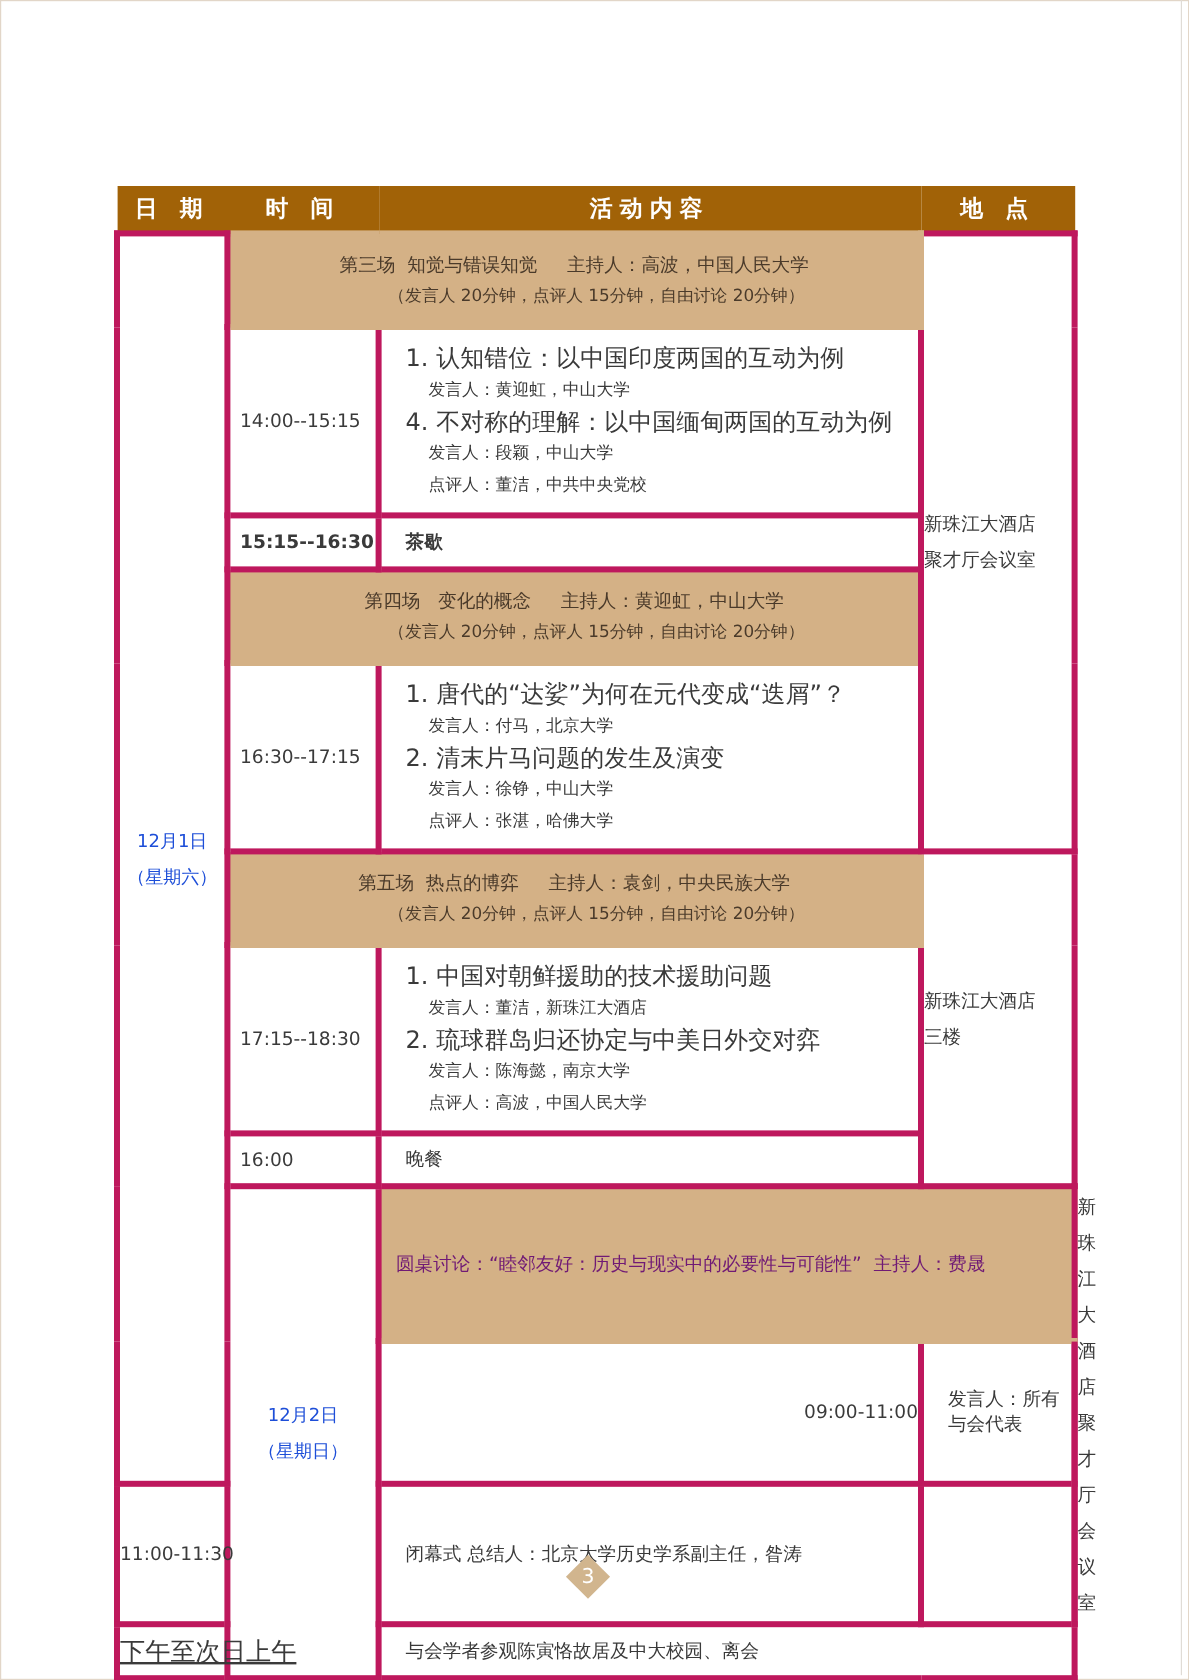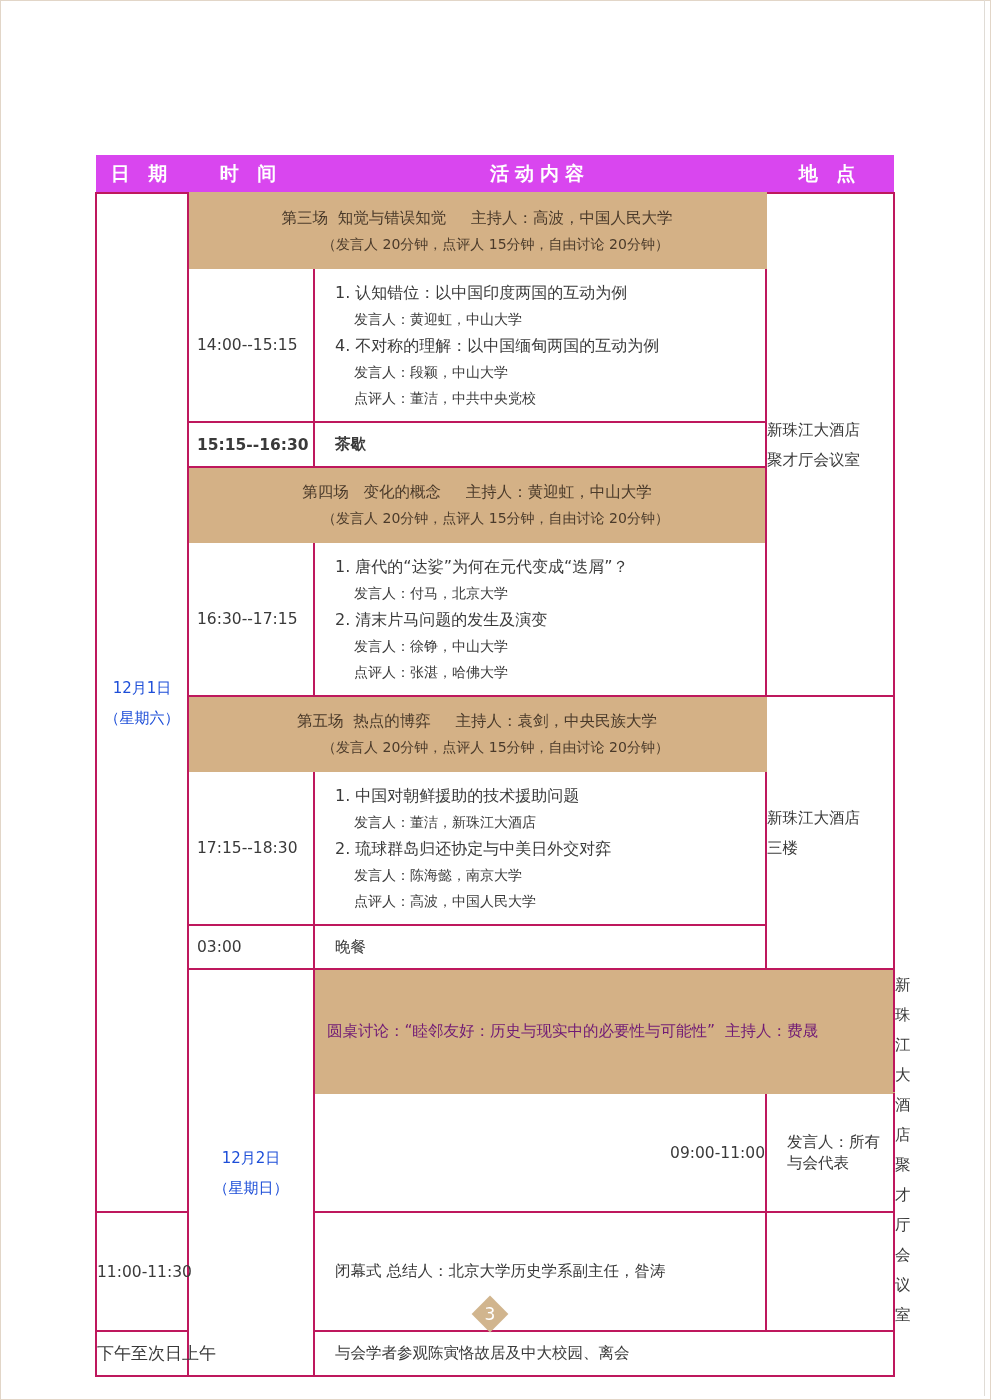--- a/index.html
+++ b/index.html
@@ -21,25 +21,25 @@
     background: #e0dcd6;
   }
   .sched {
     position: absolute; left: 95px; top: 155px;
     width: 800px;
     border-collapse: collapse;
     table-layout: fixed;
     font-size: 15px;
   }
   .sched td, .sched th {
-    border: 2px solid #be185d;
+    border: 5px solid #be185d;
     padding: 0;
   }
   .sched th {
-    background: #d946ef;
+    background: #a16207;
     color: #ffffff;
     font-weight: bold;
     font-size: 19px;
     height: 37px;
     letter-spacing: 6px;
     border: none;
   }
   .c-date { width: 92px; }
   .c-time { width: 126px; }
   .c-content { width: 452px; }
@@ -74,21 +74,21 @@
   .time-cell.center { text-align: right; padding-left: 0 !important; }
   .content-cell {
     padding: 10px 0 10px 20px !important;
     vertical-align: top;
   }
   .content-cell.single {
     padding: 0 0 0 20px !important;
     vertical-align: middle;
     font-size: 15.5px;
   }
-  .talk-title { font-size: 16px; line-height: 27px; }
+  .talk-title { font-size: 20px; line-height: 27px; }
   .talk-sub { font-size: 14px; line-height: 26px; padding-left: 19px; white-space: pre; }
   .loc-cell {
     text-align: left; vertical-align: middle;
     font-size: 15.5px; line-height: 30px;
   }
   .page-num {
     position: absolute; left: 477px; top: 1301px;
     width: 26px; height: 26px;
     background: #d1b58e;
     transform: rotate(45deg);
@@ -183,21 +183,21 @@
       <td class="time-cell">17:15--18:30</td>
       <td class="content-cell">
         <div class="talk-title">1. 中国对朝鲜援助的技术援助问题</div>
         <div class="talk-sub">发言人：董洁，新珠江大酒店</div>
         <div class="talk-title">2. 琉球群岛归还协定与中美日外交对弈</div>
         <div class="talk-sub">发言人：陈海懿，南京大学</div>
         <div class="talk-sub">点评人：高波，中国人民大学</div>
       </td>
     </tr>
     <tr style="height:44px;">
-      <td class="time-cell">03:00</td>
+      <td class="time-cell">16:00</td>
       <td class="content-cell single">晚餐</td>
     </tr>
 
     <tr>
       <td class="date-cell" rowspan="4">
         <div>12月2日</div>
         <div>（星期日）</div>
       </td>
       <td class="round-head" colspan="2">圆桌讨论：“睦邻友好：历史与现实中的必要性与可能性”  主持人：费晟</td>
       <td class="loc-cell" rowspan="3">
@@ -207,20 +207,20 @@
     </tr>
     <tr style="height:46px;">
       <td class="time-cell center">09:00-11:00</td>
       <td class="content-cell single">发言人：所有与会代表</td>
     </tr>
     <tr style="height:46px;">
       <td class="time-cell center">11:00-11:30</td>
       <td class="content-cell single">闭幕式   总结人：北京大学历史学系副主任，昝涛</td>
     </tr>
     <tr style="height:45px;">
-      <td class="time-cell center" style="font-size:17px;">下午至次日上午</td>
+      <td class="time-cell center" style="font-size:21px;text-decoration:underline;">下午至次日上午</td>
       <td class="content-cell single" colspan="2">与会学者参观陈寅恪故居及中大校园、离会</td>
     </tr>
   </tbody>
 </table>
 
 <div class="page-num"></div>
 <div class="page-num-text">3</div>
 
 </body></html>

